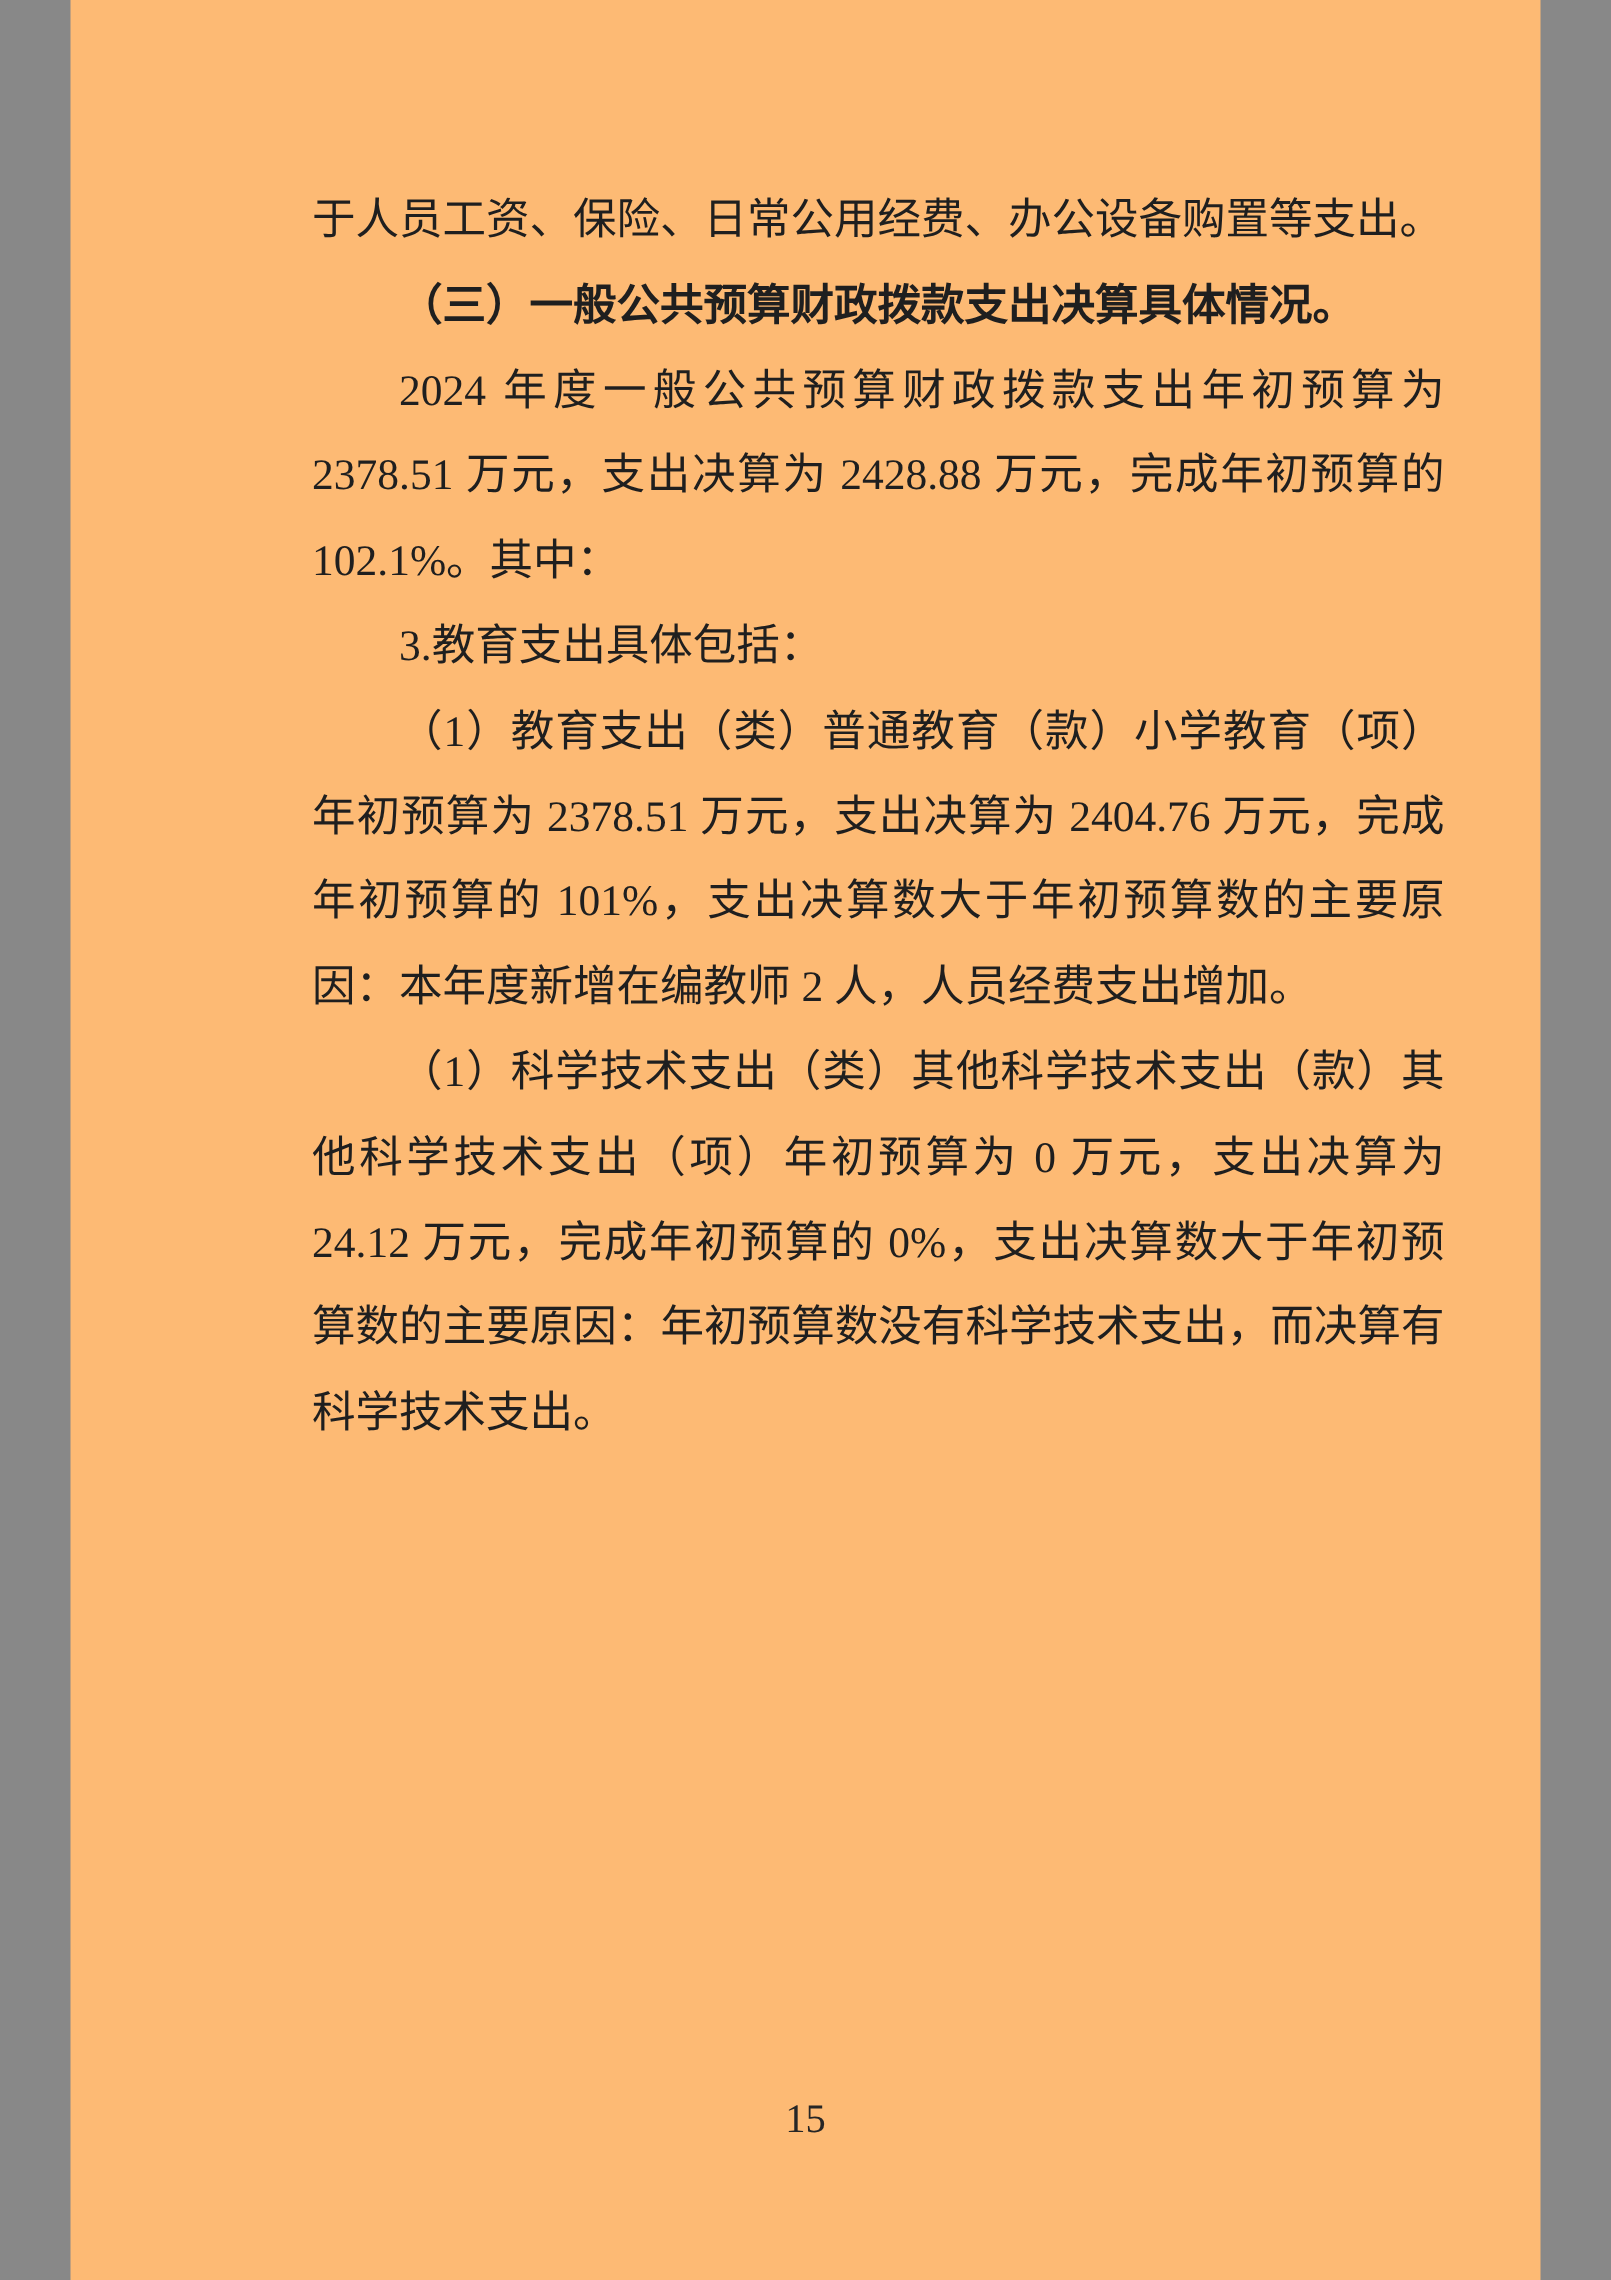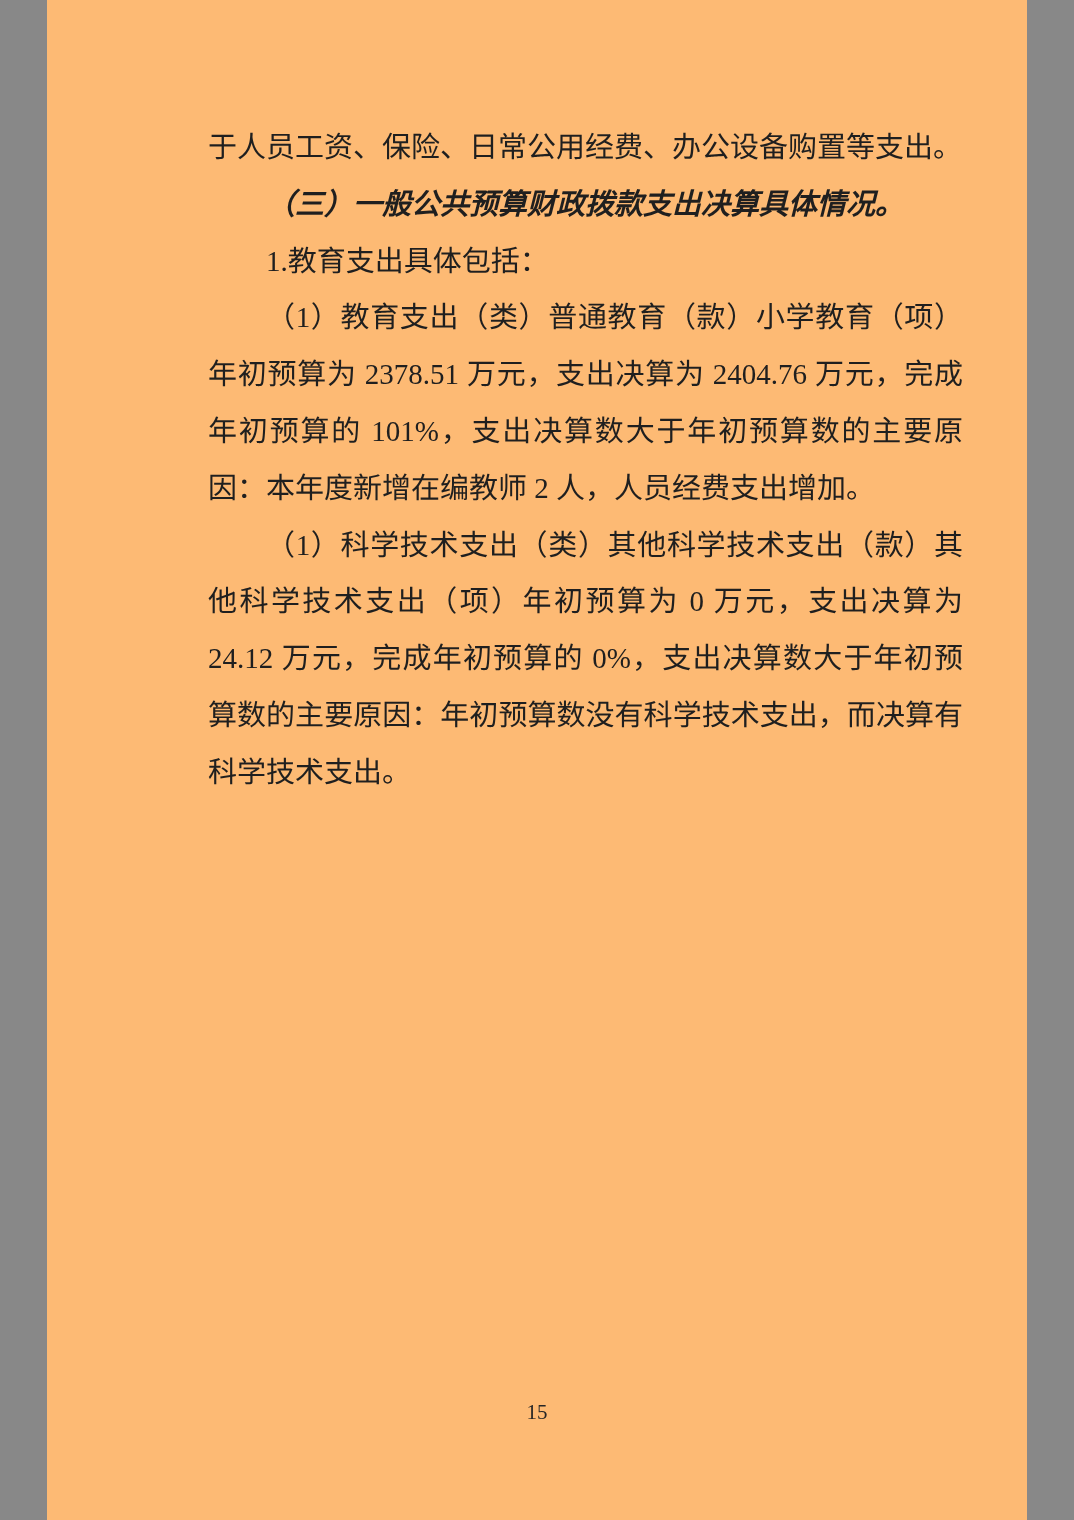--- a/index.html
+++ b/index.html
@@ -32,45 +32,45 @@
     text-align: justify;
     letter-spacing: 0;
   }
   .para.indent {
     text-indent: 58px;
   }
   .para.heading-kai {
     font-weight: bold;
     
     font-family: "Liberation Serif", "DejaVu Serif", serif;
-    font-style: italic;
   }
   .para.heading-hei {
     font-weight: bold;
     
     font-family: "Liberation Sans", "DejaVu Sans", sans-serif;
     letter-spacing: 1px;
   }
   .page-number {
     position: absolute;
     top: 1399px;
     left: 0;
     right: 0;
     text-align: center;
     font-family: "Liberation Serif", "DejaVu Serif", serif;
-    font-size: 21px;
+    font-size: 27px;
     line-height: 26px;
     color: #262626;
   }
 </style>
 </head>
 <body>
 
 <div class="page">
   <div class="content">
       <p class="para body">于人员工资、保险、日常公用经费、办公设备购置等支出。</p>
       <p class="para heading-kai indent">（三）一般公共预算财政拨款支出决算具体情况。</p>
-      <p class="para body indent">1.教育支出具体包括：</p>
+      <p class="para body indent">2024 年度一般公共预算财政拨款支出年初预算为 2378.51 万元，支出决算为 2428.88 万元，完成年初预算的 102.1%。其中：</p>
+      <p class="para body indent">3.教育支出具体包括：</p>
       <p class="para body indent">（1）教育支出（类）普通教育（款）小学教育（项）年初预算为 2378.51 万元，支出决算为 2404.76 万元，完成年初预算的 101%，支出决算数大于年初预算数的主要原因：本年度新增在编教师 2 人，人员经费支出增加。</p>
       <p class="para body indent">（1）科学技术支出（类）其他科学技术支出（款）其他科学技术支出（项）年初预算为 0 万元，支出决算为 24.12 万元，完成年初预算的 0%，支出决算数大于年初预算数的主要原因：年初预算数没有科学技术支出，而决算有科学技术支出。</p>
     </div>
   <div class="page-number">15</div>
 </div>
 
 </body></html>

